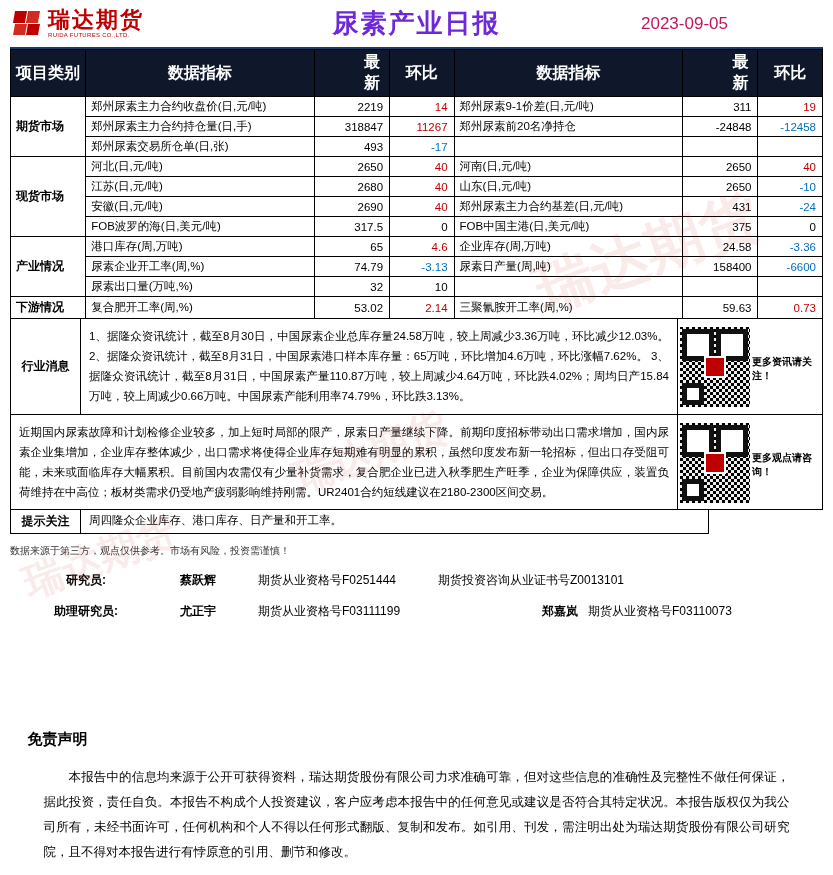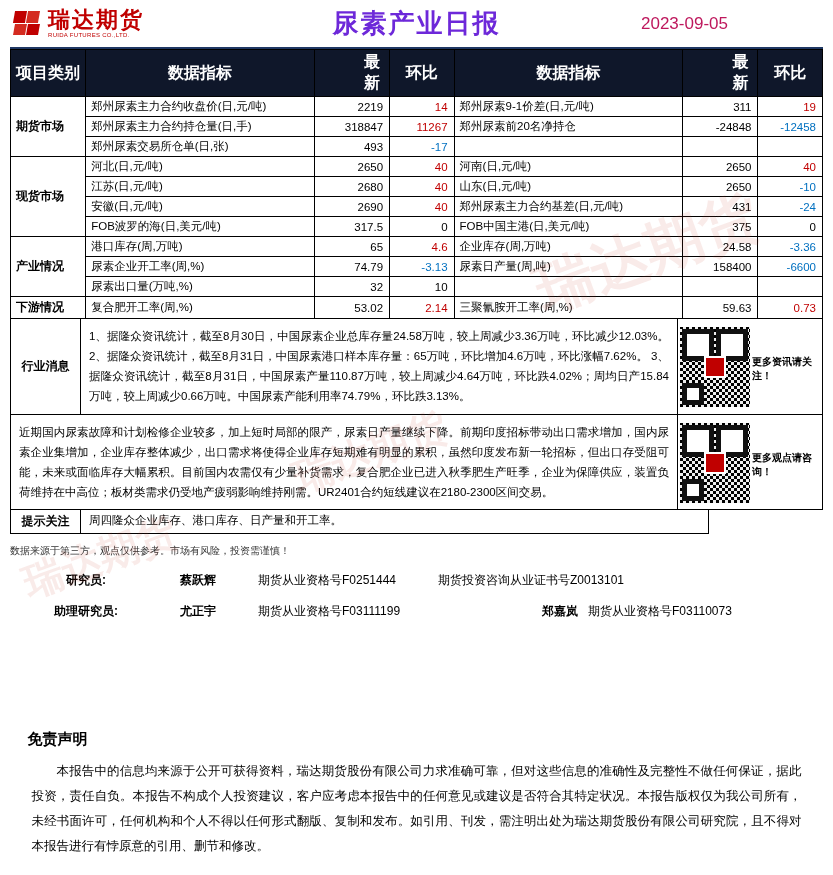--- a/index.html
+++ b/index.html
@@ -245,21 +245,21 @@
     margin: 110px auto 0 auto;
     padding: 0 6px;
   }
   .foot h2 {
     font-size: 15px;
     font-weight: bold;
     margin: 0 0 10px 0;
     color: #000;
   }
   .foot p {
-    margin: 4px;
+    margin: 16px;
     font-size: 12.5px;
     line-height: 2.0;
     text-align: justify;
     text-indent: 2em;
     color: #000;
   }
 
   
   .wm {
     position: absolute;

